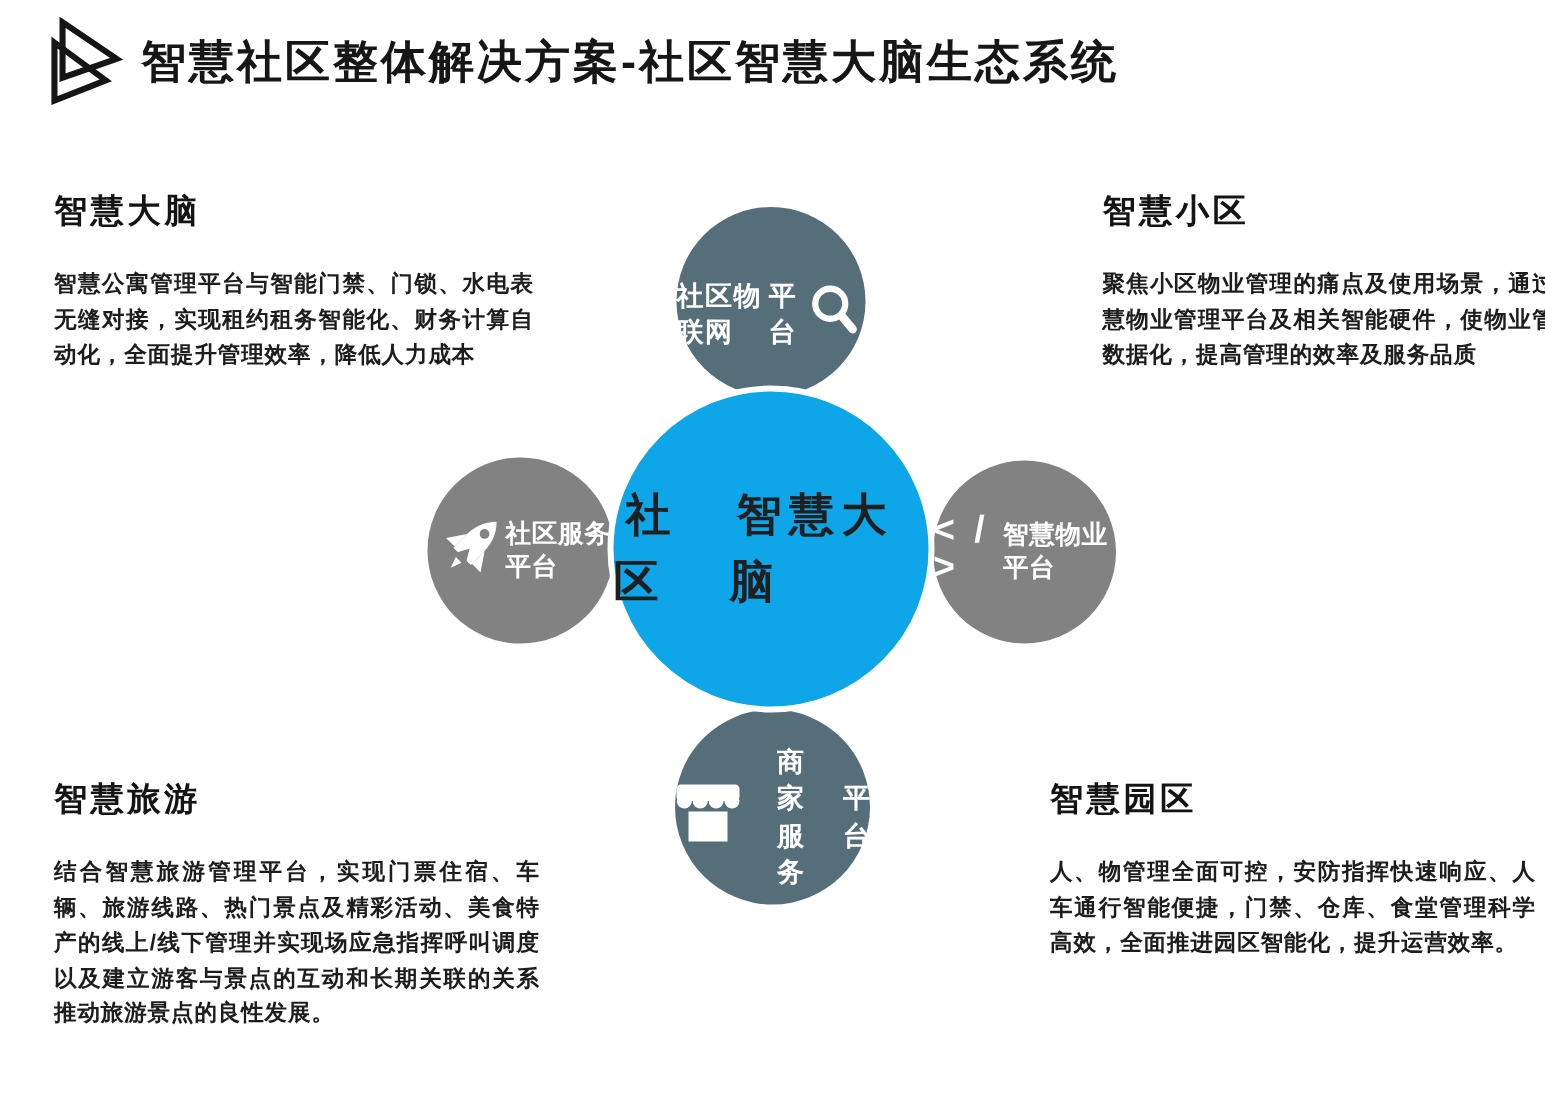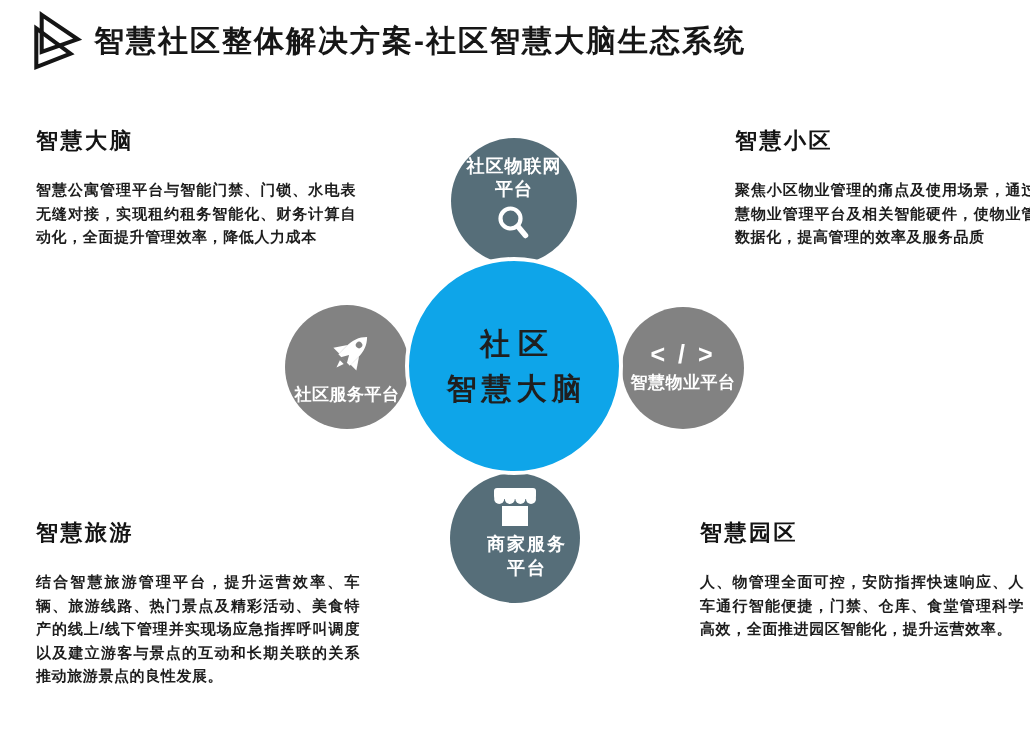--- a/index.html
+++ b/index.html
@@ -18,22 +18,22 @@
   .block h2 { font-size:22px; font-weight:bold; letter-spacing:2.5px; margin:0 0 22px 0; color:#141414; }
   .block.bottom h2 { }
   .block p { font-size:15px; font-weight:600; line-height:23.5px; letter-spacing:0.6px; margin:0; color:#1d1d1d; text-align:justify; }
   #block-tl { left:36px;  top:126px; width:320px; }
   #block-tr { left:735px; top:126px; width:318px; }
   #block-bl { left:36px;  top:518px; width:324px; }
   #block-br { left:700px; top:518px; width:324px; }
 
   
   .circle {
-    position:absolute; border-radius:50%; display:flex; flex-direction:column;
-    align-items:center; justify-content:center; text-align:center;
+    position:absolute; border-radius:50%; display:flex; flex-direction:row;
+    align-items:center; justify-content:center; 
     color:#ffffff; font-weight:bold;
   }
   #c-center {
     left:405px; top:257px; width:210px; height:210px; background:#0ea5e9;
     border:4px solid #ffffff; z-index:2; color:#1f1f1f;
   }
   #c-center .c-line1 { font-size:30px; letter-spacing:8px; text-indent:8px; line-height:1.5; }
   #c-center .c-line2 { font-size:30px; letter-spacing:5px; text-indent:5px; line-height:1.5; }
 
   #c-top    { left:451px; top:138px; width:126px; height:126px; background:#566e79; z-index:1; justify-content:flex-start; padding-top:17px; box-sizing:border-box; }
@@ -70,21 +70,21 @@
     <p>智慧公寓管理平台与智能门禁、门锁、水电表无缝对接，实现租约租务智能化、财务计算自动化，全面提升管理效率，降低人力成本</p>
   </div>
 
   <div class="block" id="block-tr">
     <h2>智慧小区</h2>
     <p>聚焦小区物业管理的痛点及使用场景，通过智慧物业管理平台及相关智能硬件，使物业管理数据化，提高管理的效率及服务品质</p>
   </div>
 
   <div class="block bottom" id="block-bl">
     <h2>智慧旅游</h2>
-    <p>结合智慧旅游管理平台，提升运营效率、车辆、旅游线路、热门景点及精彩活动、美食特产的线上/线下管理并实现场应急指挥呼叫调度以及建立游客与景点的互动和长期关联的关系推动旅游景点的良性发展。</p>
+    <p>结合智慧旅游管理平台，实现门票住宿、车辆、旅游线路、热门景点及精彩活动、美食特产的线上/线下管理并实现场应急指挥呼叫调度以及建立游客与景点的互动和长期关联的关系推动旅游景点的良性发展。</p>
   </div>
 
   <div class="block bottom" id="block-br">
     <h2>智慧园区</h2>
     <p>人、物管理全面可控，安防指挥快速响应、人车通行智能便捷，门禁、仓库、食堂管理科学高效，全面推进园区智能化，提升运营效率。</p>
   </div>
 
   <div class="circle" id="c-top">
     <div class="sat-label">社区物联网</div>
     <div class="sat-label">平台</div>

